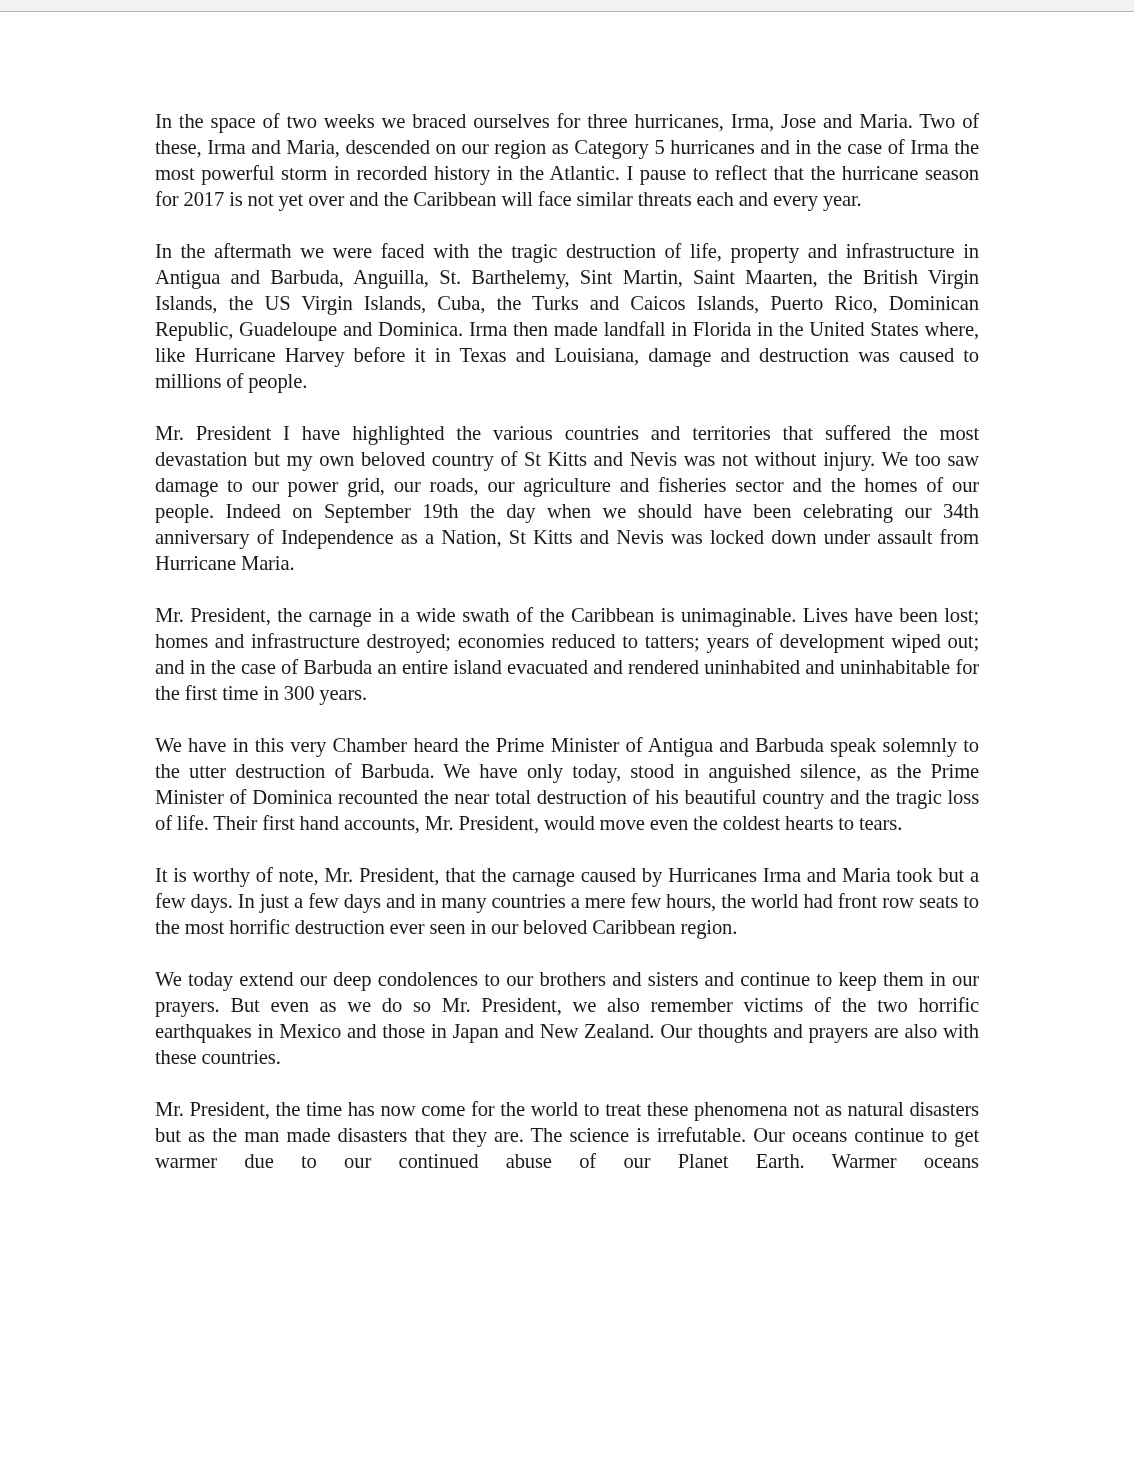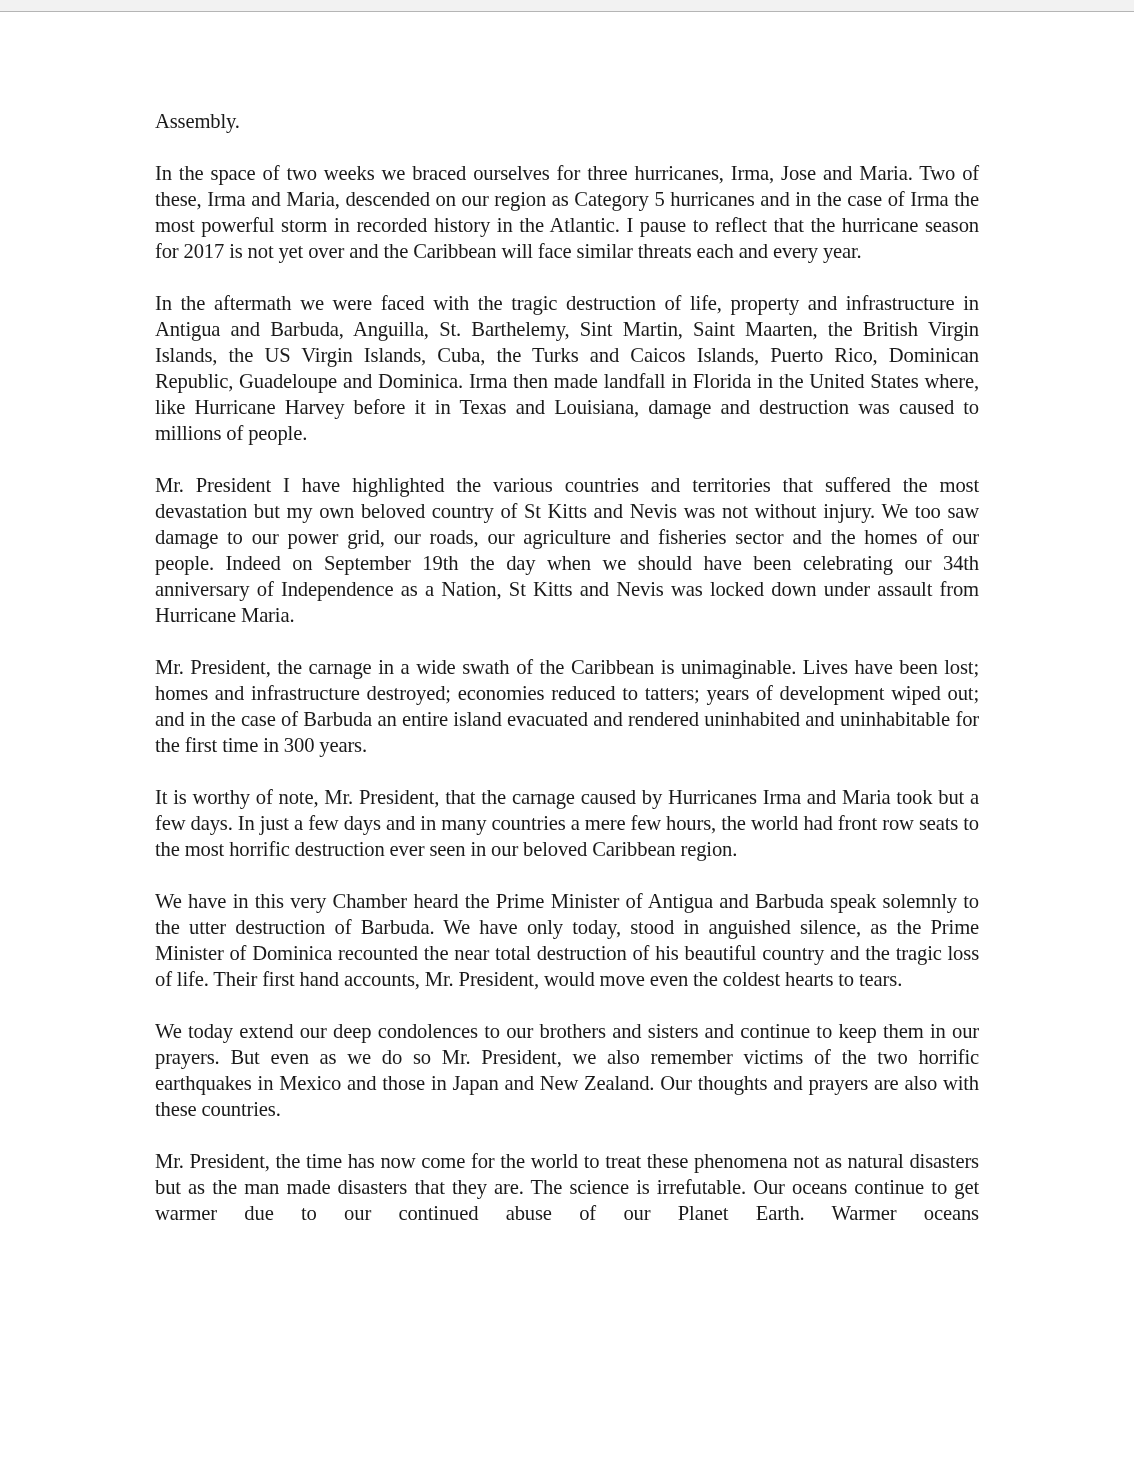--- a/index.html
+++ b/index.html
@@ -42,22 +42,21 @@
       margin-bottom: 12px;
       text-align-last: justify;
     }
   </style>
 </head>
 <body>
 
 <div class="top-bar"></div>
 
 <div class="page">
-  <p>Assembly.</p>
   <p>In the space of two weeks we braced ourselves for three hurricanes, Irma, Jose and Maria. Two of these, Irma and Maria, descended on our region as Category 5 hurricanes and in the case of Irma the most powerful storm in recorded history in the Atlantic. I pause to reflect that the hurricane season for 2017 is not yet over and the Caribbean will face similar threats each and every year.</p>
   <p>In the aftermath we were faced with the tragic destruction of life, property and infrastructure in Antigua and Barbuda, Anguilla, St. Barthelemy, Sint Martin, Saint Maarten, the British Virgin Islands, the US Virgin Islands, Cuba, the Turks and Caicos Islands, Puerto Rico, Dominican Republic, Guadeloupe and Dominica. Irma then made landfall in Florida in the United States where, like Hurricane Harvey before it in Texas and Louisiana, damage and destruction was caused to millions of people.</p>
   <p>Mr. President I have highlighted the various countries and territories that suffered the most devastation but my own beloved country of St Kitts and Nevis was not without injury. We too saw damage to our power grid, our roads, our agriculture and fisheries sector and the homes of our people. Indeed on September 19th the day when we should have been celebrating our 34th anniversary of Independence as a Nation, St Kitts and Nevis was locked down under assault from Hurricane Maria.</p>
   <p>Mr. President, the carnage in a wide swath of the Caribbean is unimaginable. Lives have been lost; homes and infrastructure destroyed; economies reduced to tatters; years of development wiped out; and in the case of Barbuda an entire island evacuated and rendered uninhabited and uninhabitable for the first time in 300 years.</p>
+  <p>We have in this very Chamber heard the Prime Minister of Antigua and Barbuda speak solemnly to the utter destruction of Barbuda. We have only today, stood in anguished silence, as the Prime Minister of Dominica recounted the near total destruction of his beautiful country and the tragic loss of life. Their first hand accounts, Mr. President, would move even the coldest hearts to tears.</p>
   <p>It is worthy of note, Mr. President, that the carnage caused by Hurricanes Irma and Maria took but a few days. In just a few days and in many countries a mere few hours, the world had front row seats to the most horrific destruction ever seen in our beloved Caribbean region.</p>
-  <p>We have in this very Chamber heard the Prime Minister of Antigua and Barbuda speak solemnly to the utter destruction of Barbuda. We have only today, stood in anguished silence, as the Prime Minister of Dominica recounted the near total destruction of his beautiful country and the tragic loss of life. Their first hand accounts, Mr. President, would move even the coldest hearts to tears.</p>
   <p>We today extend our deep condolences to our brothers and sisters and continue to keep them in our prayers. But even as we do so Mr. President, we also remember victims of the two horrific earthquakes in Mexico and those in Japan and New Zealand. Our thoughts and prayers are also with these countries.</p>
   <p class="last">Mr. President, the time has now come for the world to treat these phenomena not as natural disasters but as the man made disasters that they are. The science is irrefutable. Our oceans continue to get warmer due to our continued abuse of our Planet Earth. Warmer oceans</p>
 </div>
 
 </body></html>

